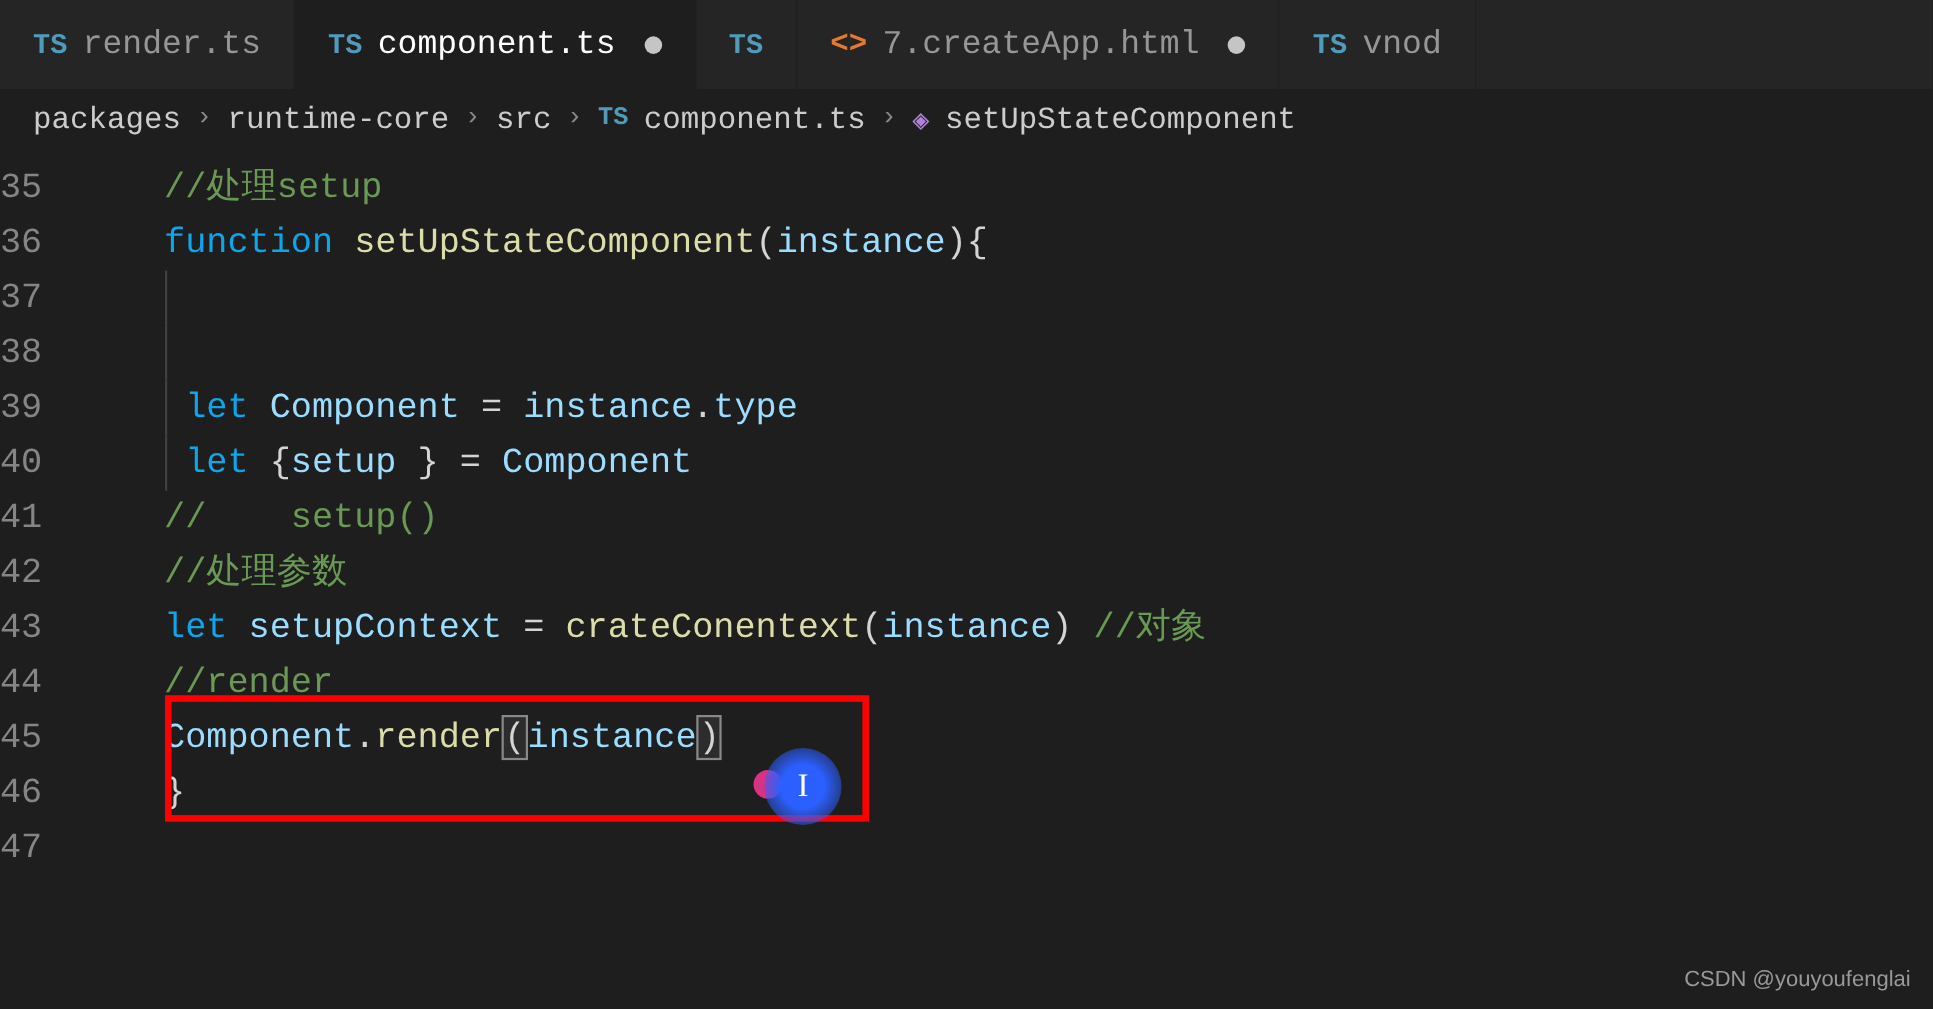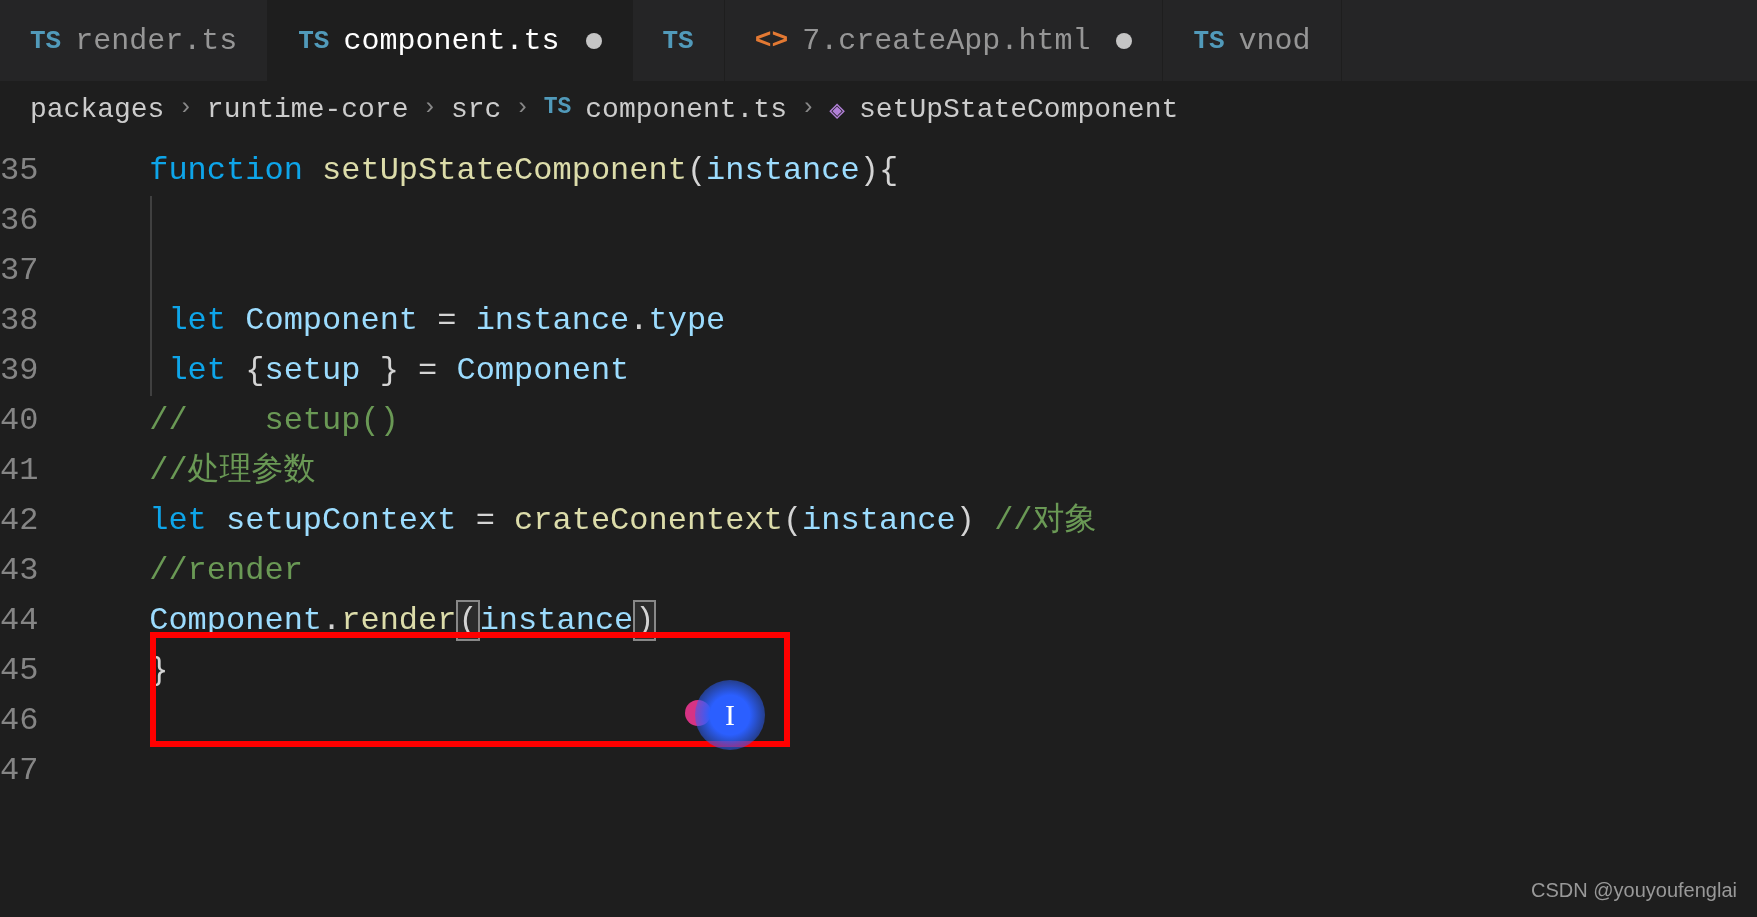--- a/index.html
+++ b/index.html
@@ -219,20 +219,21 @@
     <div class="line-num">40</div>
     <div class="line-num">41</div>
     <div class="line-num">42</div>
     <div class="line-num">43</div>
     <div class="line-num">44</div>
     <div class="line-num">45</div>
     <div class="line-num">46</div>
     <div class="line-num">47</div>
   </div>
   <div class="code">
+    <div class="code-line"><span class="plain"> </span><span class="comment">//处理setup</span></div>
     <div class="code-line"><span class="plain"> </span><span class="keyword">function</span><span class="plain"> </span><span class="func">setUpStateComponent</span><span class="plain">(</span><span class="var">instance</span><span class="plain">){</span></div>
     <div class="code-line"><span class="indent-guide" style="left:20px"></span></div>
     <div class="code-line"><span class="indent-guide" style="left:20px"></span><span class="plain">  </span></div>
     <div class="code-line"><span class="indent-guide" style="left:20px"></span><span class="plain">  </span><span class="keyword">let</span><span class="plain"> </span><span class="var">Component</span><span class="plain"> = </span><span class="var">instance</span><span class="plain">.</span><span class="var">type</span></div>
     <div class="code-line"><span class="indent-guide" style="left:20px"></span><span class="plain">  </span><span class="keyword">let</span><span class="plain"> {</span><span class="var">setup</span><span class="plain"> } = </span><span class="var">Component</span></div>
     <div class="code-line"><span class="plain"> </span><span class="comment">//    setup()</span></div>
     <div class="code-line"><span class="plain"> </span><span class="comment">//处理参数</span></div>
     <div class="code-line"><span class="plain"> </span><span class="keyword">let</span><span class="plain"> </span><span class="var">setupContext</span><span class="plain"> = </span><span class="func">crateConentext</span><span class="plain">(</span><span class="var">instance</span><span class="plain">) </span><span class="comment">//对象</span></div>
     <div class="code-line"><span class="plain"> </span><span class="comment">//render</span></div>
     <div class="code-line"><span class="plain"> </span><span class="var">Component</span><span class="plain">.</span><span class="func">render</span><span class="plain bracket-match">(</span><span class="var">instance</span><span class="plain bracket-match">)</span></div>

